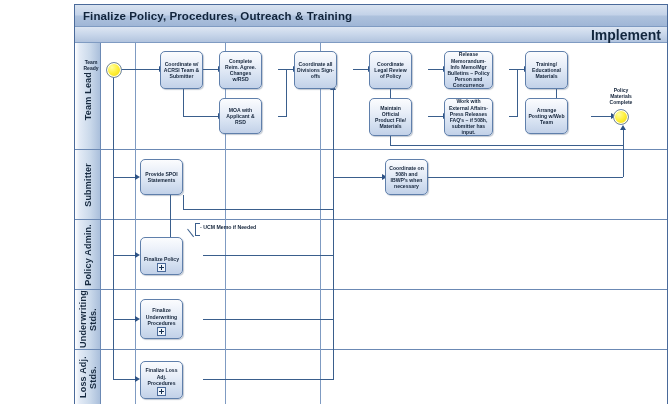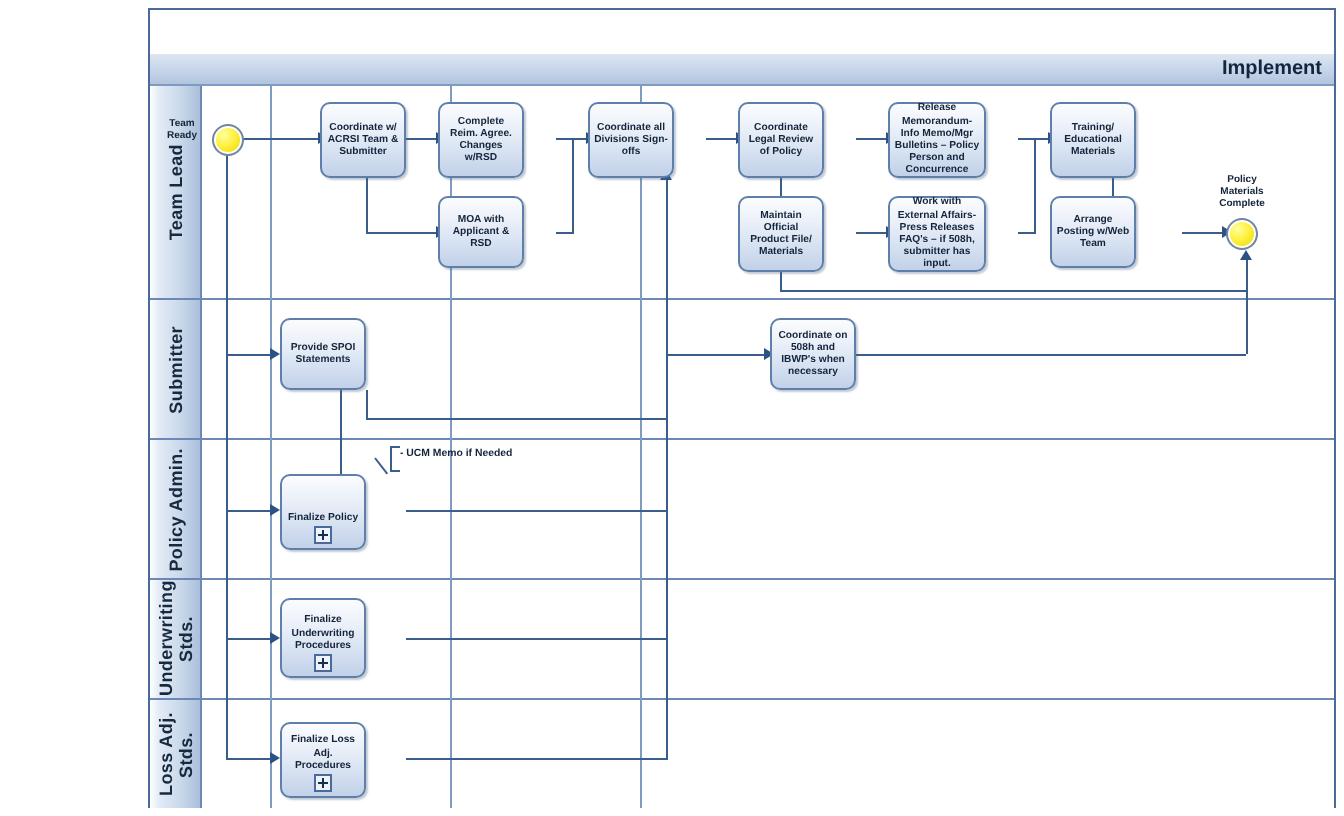--- a/index.html
+++ b/index.html
@@ -28,21 +28,21 @@
 
   
   .phase-band{
     position:absolute;left:0;top:22px;width:100%;height:16px;
     background:linear-gradient(to bottom,#dde6f2 0%,#c8d6ea 50%,#b2c4de 100%);
     border-bottom:1px solid #7f9bc2;
     box-sizing:border-box;
     display:flex;align-items:center;justify-content:flex-end;
   }
   .phase-band span{
-    font-size:10px;font-weight:bold;color:#12263d;padding-right:6px;
+    font-size:14px;font-weight:bold;color:#12263d;padding-right:6px;
   }
 
   
   .lanes{position:absolute;left:0;top:38px;width:100%;height:361px;}
   .lane{position:absolute;left:0;width:100%;box-sizing:border-box;
         border-bottom:1px solid #6b89b4;}
   .lane.last{border-bottom:none;}
   .lane-head{
     position:absolute;left:0;top:0;width:26px;height:100%;
     background:linear-gradient(to right,#ffffff 0%,#e3ebf6 18%,#c9d8ea 62%,#aabfdb 100%);
@@ -110,20 +110,23 @@
   }
   .annot-bracket{position:absolute;border-left:1px solid #3a5e8c;border-top:1px solid #3a5e8c;border-bottom:1px solid #3a5e8c;}
 </style>
 </head>
 <body>
 
 <div id="stage">
 
   <div class="pool">
 
+    <div class="pool-title">
+      <span>Finalize Policy, Procedures, Outreach &amp; Training</span>
+    </div>
 
     <div class="phase-band">
       <span>Implement</span>
     </div>
 
     <div class="lanes">
 
       <div class="lane" style="top:0px;height:107px;">
         <div class="lane-head">
           <span>Team Lead</span>

